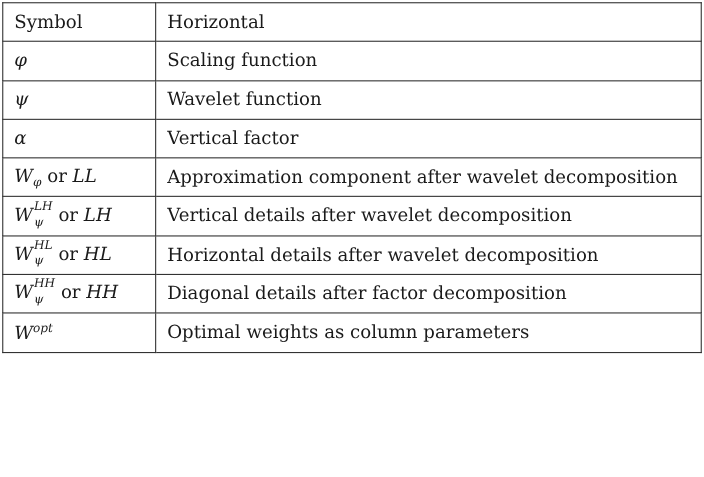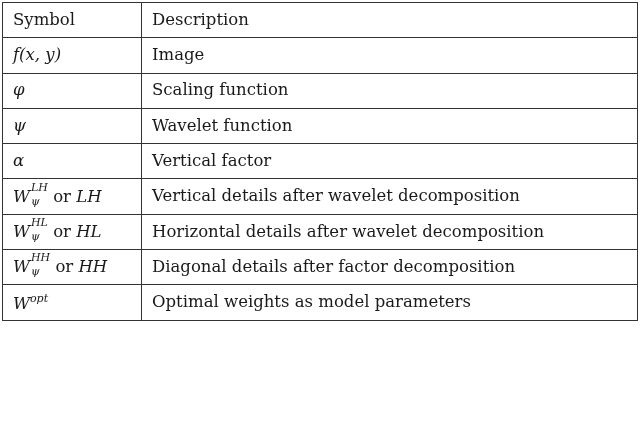--- a/index.html
+++ b/index.html
@@ -28,48 +28,48 @@
     .supsub .sub { display: block; position: relative; top: -1px; }
     sub.m, sup.m { font-size: 11px; font-style: italic; }
   </style>
 </head>
 <body>
 
 <table class="symtab">
   <tbody>
       <tr>
     <td class="sym">Symbol</td>
-    <td>Description</td>
-  </tr>
-  <tr>
-    <td class="sym"><span class="math">f(x, y)</span></td>
-    <td>Image</td>
+    <td>Horizontal</td>
   </tr>
   <tr>
     <td class="sym"><span class="math">φ</span></td>
     <td>Scaling function</td>
   </tr>
   <tr>
     <td class="sym"><span class="math">ψ</span></td>
     <td>Wavelet function</td>
   </tr>
   <tr>
     <td class="sym"><span class="math">α</span></td>
     <td>Vertical factor</td>
+  </tr>
+  <tr>
+    <td class="sym"><span class="math">W</span><sub class="m">φ</sub> <span class="rm">or</span> <span class="math">LL</span></td>
+    <td>Approximation component after wavelet decomposition</td>
   </tr>
   <tr>
     <td class="sym"><span class="math">W</span><span class="supsub math"><span class="sup">LH</span><span class="sub">ψ</span></span> <span class="rm">or</span> <span class="math">LH</span></td>
     <td>Vertical details after wavelet decomposition</td>
   </tr>
   <tr>
     <td class="sym"><span class="math">W</span><span class="supsub math"><span class="sup">HL</span><span class="sub">ψ</span></span> <span class="rm">or</span> <span class="math">HL</span></td>
     <td>Horizontal details after wavelet decomposition</td>
   </tr>
   <tr>
     <td class="sym"><span class="math">W</span><span class="supsub math"><span class="sup">HH</span><span class="sub">ψ</span></span> <span class="rm">or</span> <span class="math">HH</span></td>
     <td>Diagonal details after factor decomposition</td>
   </tr>
   <tr>
     <td class="sym"><span class="math">W</span><sup class="m">opt</sup></td>
-    <td>Optimal weights as model parameters</td>
+    <td>Optimal weights as column parameters</td>
   </tr>
 </tbody>
   </table>
 
 </body></html>

